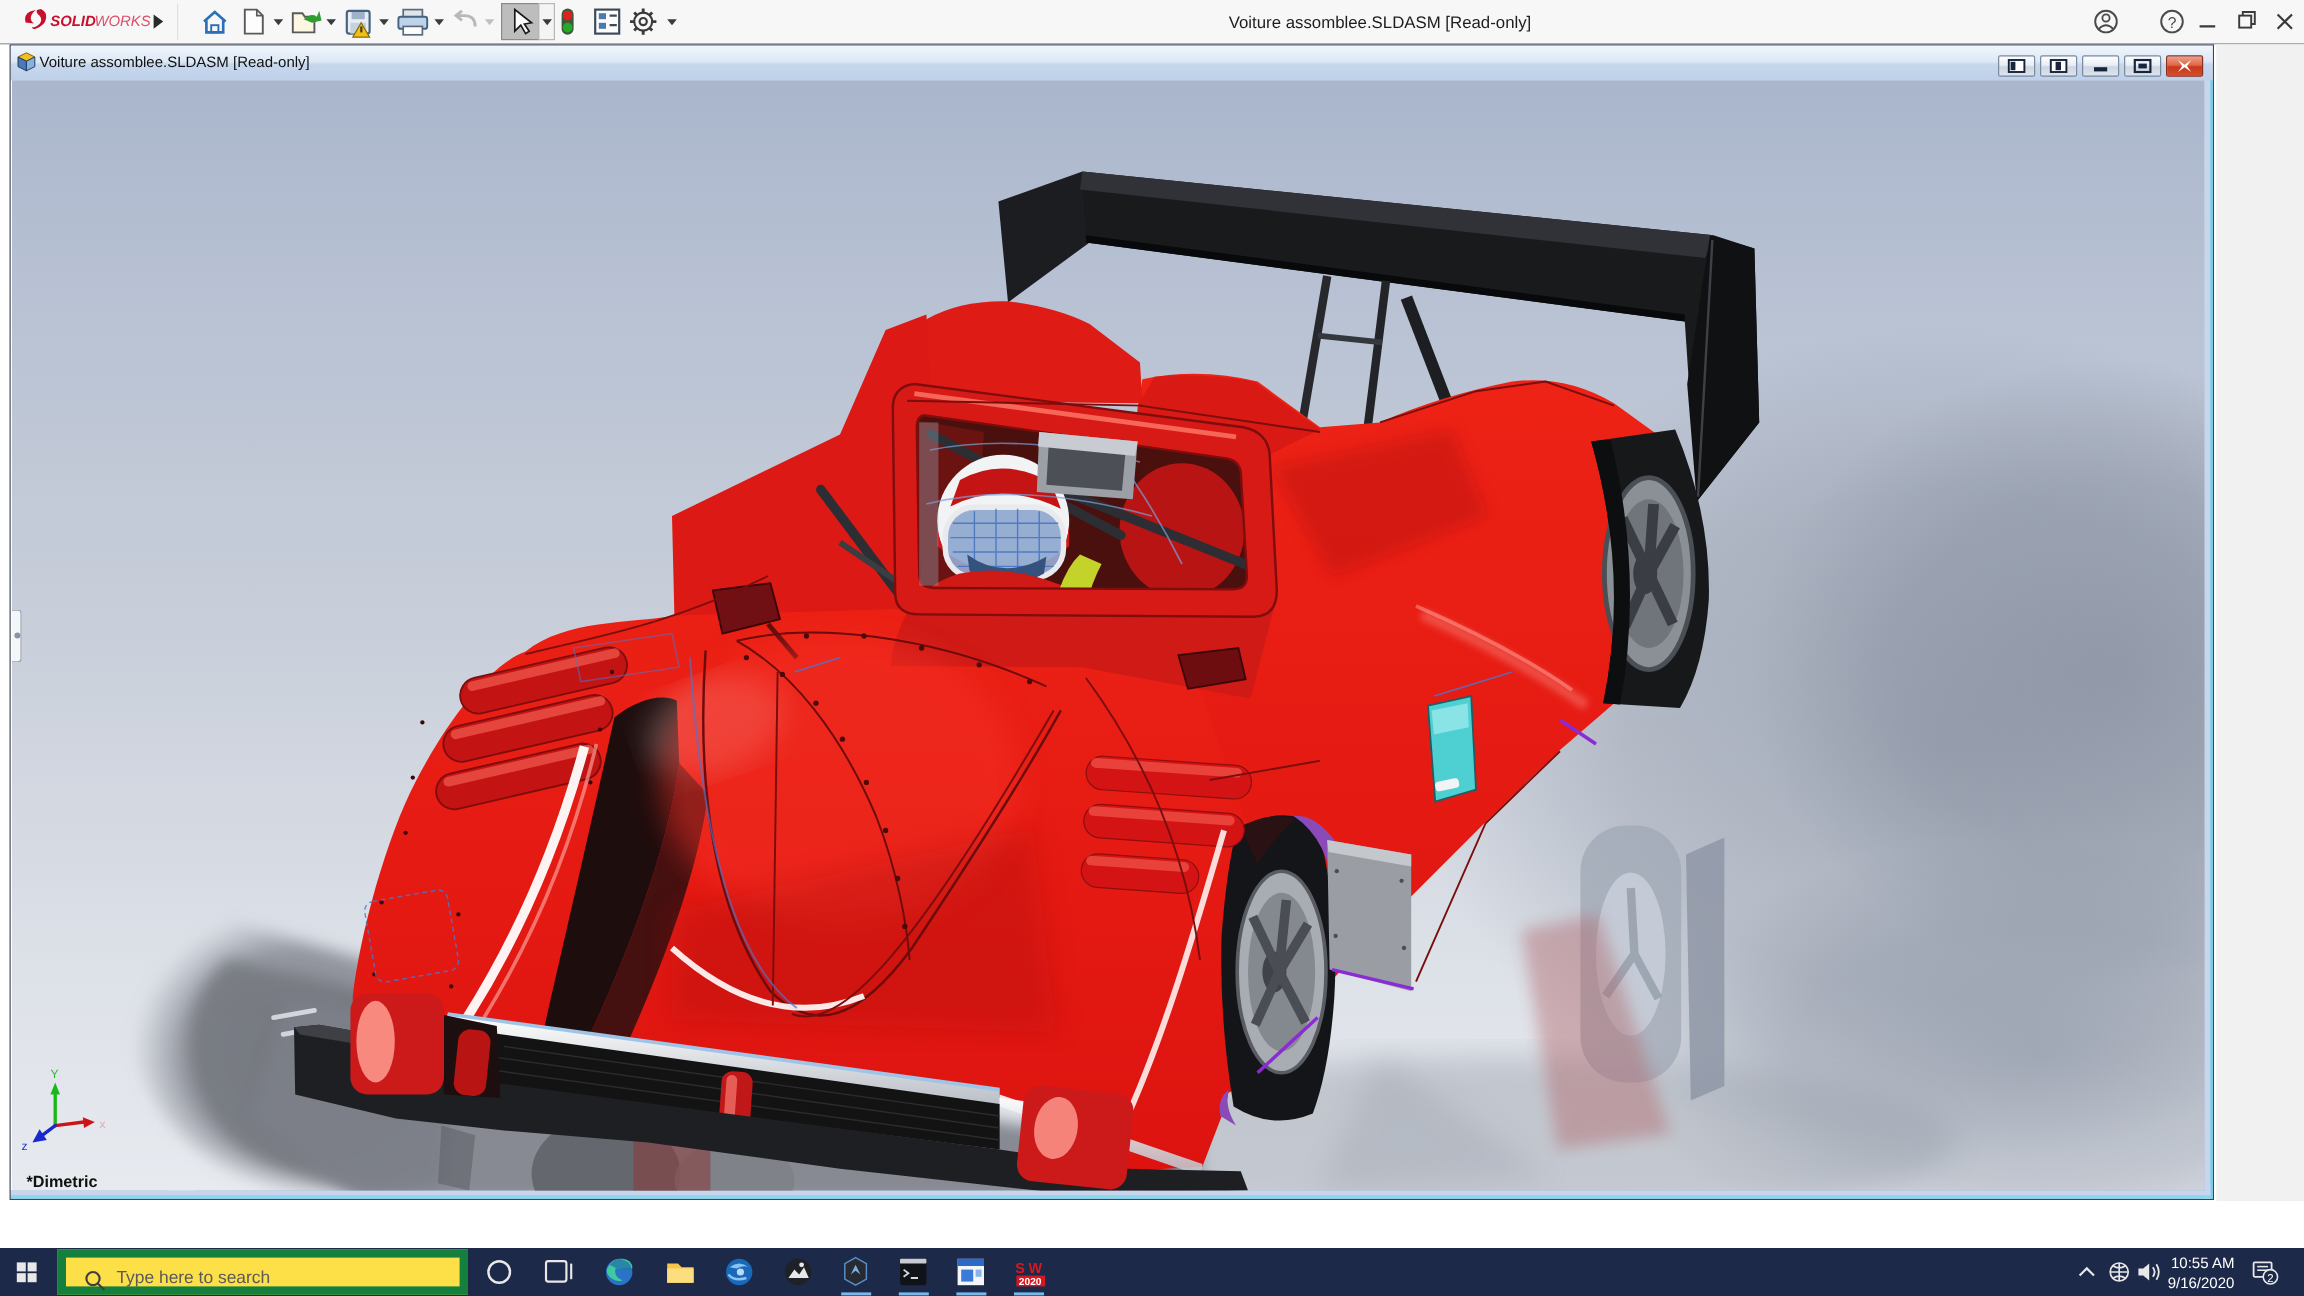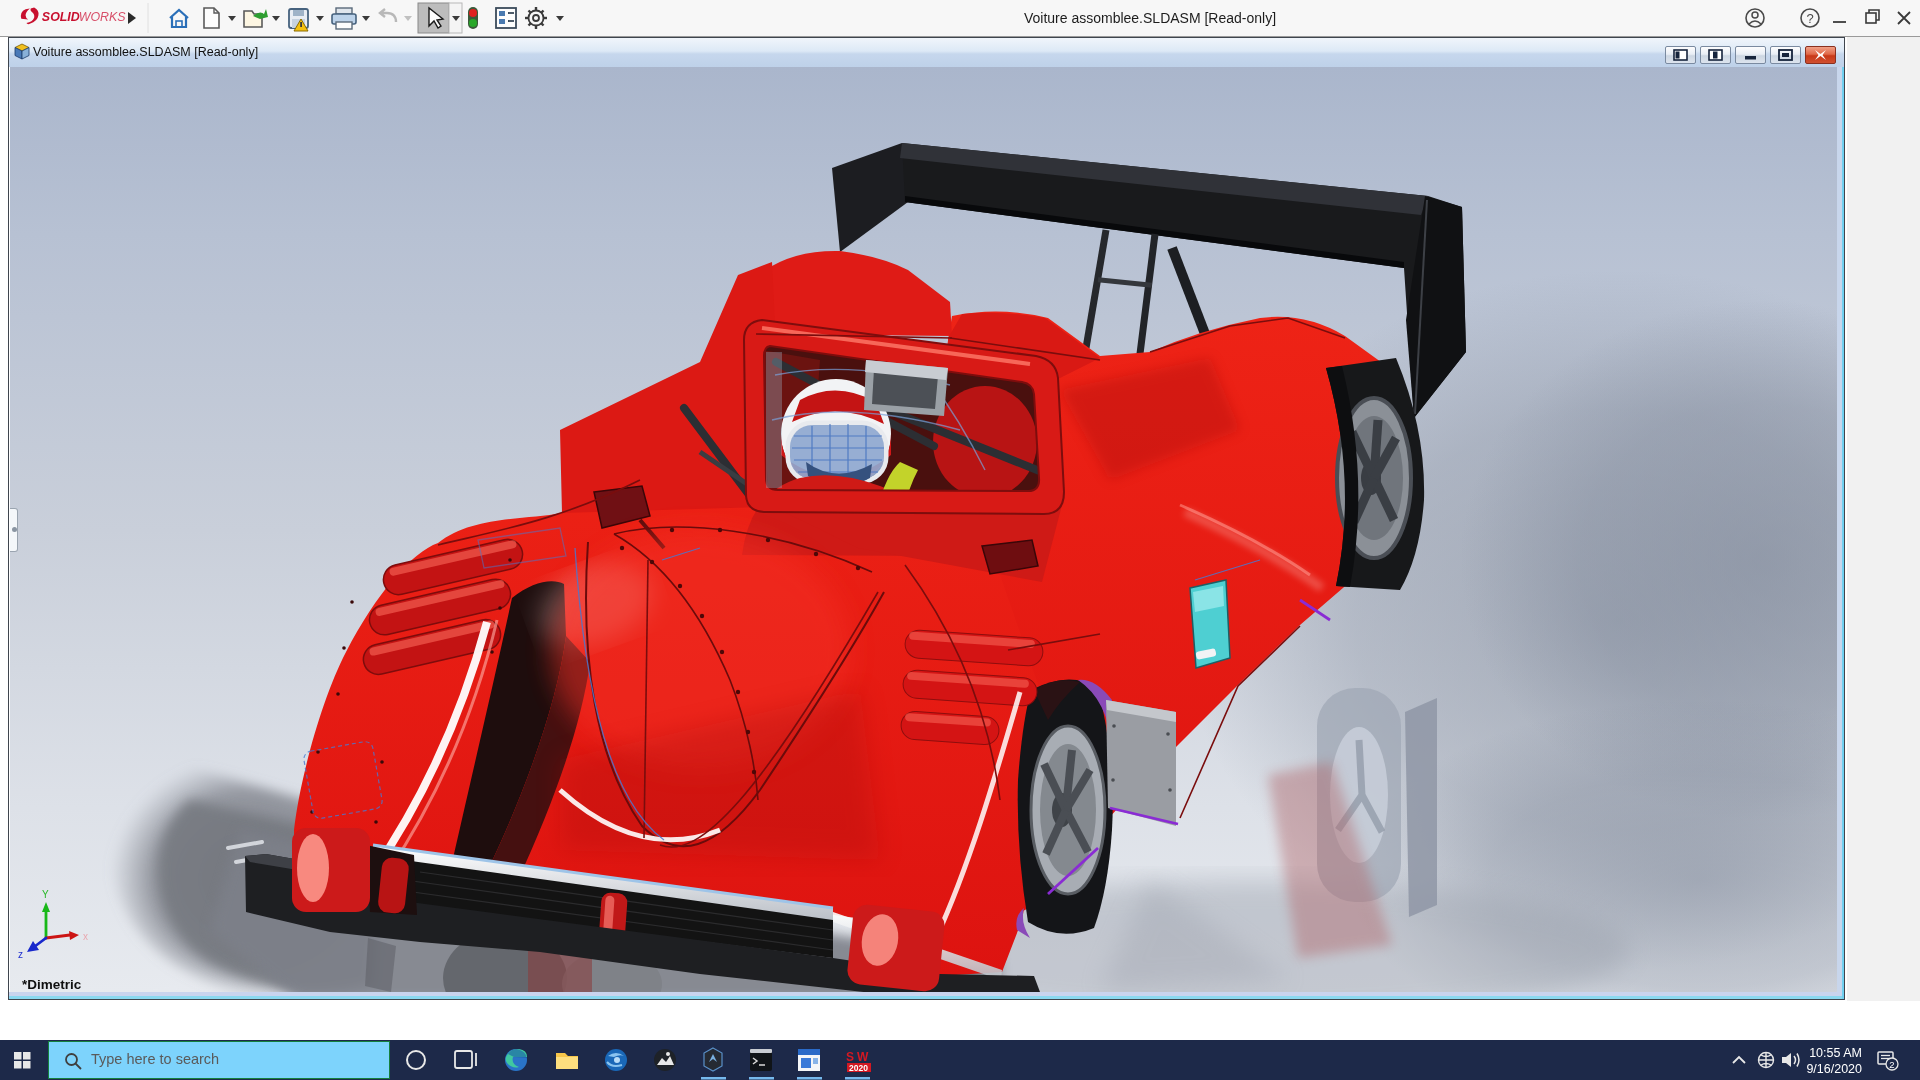--- a/index.html
+++ b/index.html
@@ -28,21 +28,21 @@
   #vpRb { position:absolute; left:1833px; top:29px; width:2px; height:932px; background:#70d0f0; }
   #vpBa { position:absolute; left:0; top:954px; width:1833px; height:4px; background:#c9d4ee; }
   #vpBb { position:absolute; left:0; top:958px; width:1833px; height:3px; background:#8ad8f0; }
 
   #whiteline { position:absolute; left:1846px; top:38px; width:1px; height:963px; background:#ffffff; }
   #rightcol { position:absolute; left:1847px; top:37px; width:73px; height:966px; background:#f1f1f1; }
   #statusbar { position:absolute; left:0; top:1001px; width:1920px; height:39px; background:#ffffff; }
 
   
   #taskbar { position:absolute; left:0; top:1040px; width:1920px; height:40px; background:#1d2949; }
-  #search { position:absolute; left:48px; top:1041px; width:342px; height:38px; background:#7dd3fc; border:1px solid #15803d; }
+  #search { position:absolute; left:48px; top:1041px; width:342px; height:38px; background:#fde047; border:7px solid #15803d; }
   #search span { position:absolute; left:42px; top:9px; font-size:14.5px; color:#5a5a5a; }
 </style>
 </head>
 <body>
 
 <div id="topbar">
   <div id="ttl">Voiture assomblee.SLDASM [Read-only]</div>
   <svg id="logo" width="150" height="28" viewBox="0 0 150 28" style="position:absolute;left:8px;top:5px">
     <path d="M3,16 Q1,8 8,5 L13,4 Q8,8 8,12 Q8,15 11,17 Z" fill="#c8102e"></path>
     <path d="M9,21 Q16,20 18,15 Q19,11 15,8 Q13,6 14,4 L18,3 Q24,6 23,12 Q22,19 13,22 Q10,23 9,21 Z" fill="#c8102e"></path>

